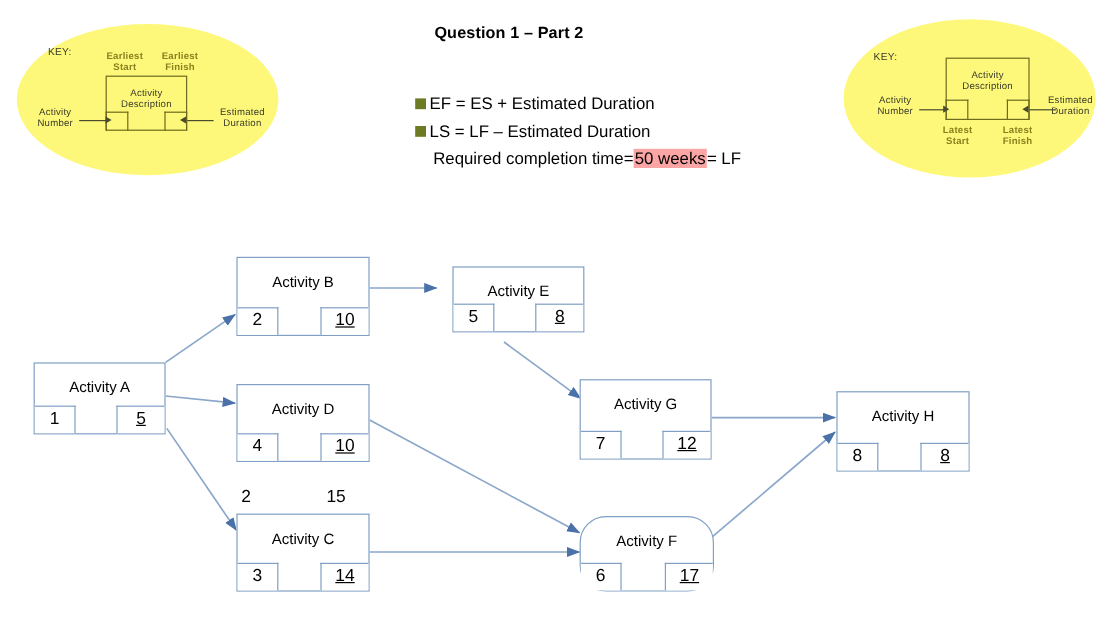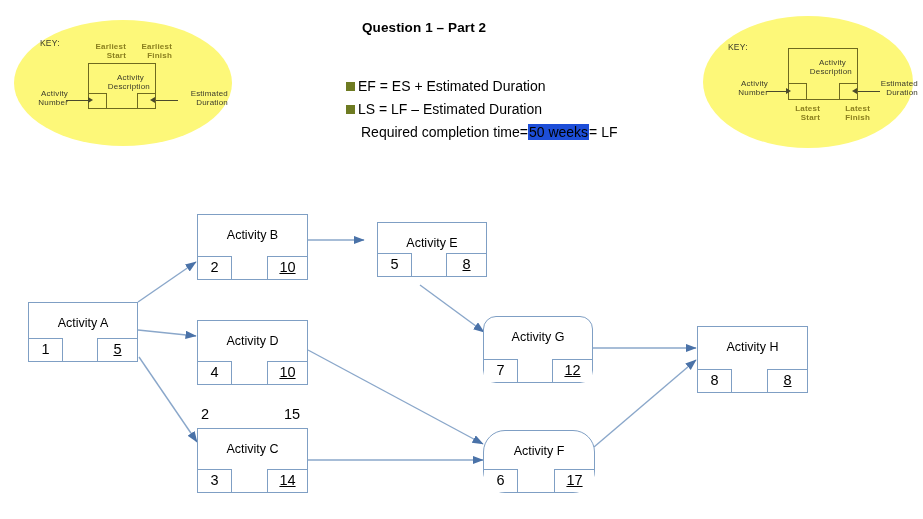--- a/index.html
+++ b/index.html
@@ -25,21 +25,21 @@
   #key-right { left: 703px; top: 16px;  width: 210px; height: 132px; }
 
   .key-word {
     position: absolute;
     font-size: 8px;
     color: #3b3b2a;
     letter-spacing: .2px;
   }
   .key-word.olive { color: #8a7f1e; font-weight: bold; }
   .key-word.dark  { color: #3b3b2a; }
-  .key-word.c { text-align: right; line-height: 1.15; }
+  .key-word.c { text-align: center; line-height: 1.15; }
 
   .key-actbox {
     position: absolute;
     border: 1px solid #6e6a1f;
     background: transparent;
   }
   .key-cell {
     position: absolute;
     border: 1px solid #6e6a1f;
     border-bottom: none;
@@ -84,21 +84,21 @@
     margin-right: 3px;
     flex: 0 0 auto;
   }
   #req-line {
     position: absolute;
     left: 361px; top: 124px;
     font-size: 14px;
     white-space: nowrap;
   }
   .hl-green {
-    background: #1d4ed8;
+    background: #fca5a5;
     padding: 0 1px;
   }
 
   
   #diagram {
     position: absolute;
     left: 0; top: 0;
     width: 923px; height: 519px;
     pointer-events: none;
   }
@@ -239,34 +239,34 @@
   <div class="node-cell cell-left">5</div>
   <div class="node-cell cell-right">8</div>
 </div>
 
 <div class="node" style="left:197px; top:320px; width:111px; height:65px;">
   <div class="node-title">Activity D</div>
   <div class="node-cell cell-left">4</div>
   <div class="node-cell cell-right">10</div>
 </div>
 
-<div class="node" style="left:483px; top:316px; width:110px; height:67px;border-radius:13px;">
+<div class="node" style="left:483px; top:316px; width:110px; height:67px;">
   <div class="node-title">Activity G</div>
   <div class="node-cell cell-left">7</div>
   <div class="node-cell cell-right">12</div>
 </div>
 
 <div class="node" style="left:697px; top:326px; width:111px; height:67px;">
   <div class="node-title">Activity H</div>
   <div class="node-cell cell-left">8</div>
   <div class="node-cell cell-right">8</div>
 </div>
 
 <div class="top-label" style="left:201px; top:406px;">2</div>
-<div class="top-label" style="left:284px; top:406px;text-align:center;">15</div>
+<div class="top-label" style="left:272px; top:406px;text-align:center;">15</div>
 
 <div class="node" style="left:197px; top:428px; width:111px; height:65px;">
   <div class="node-title">Activity C</div>
   <div class="node-cell cell-left">3</div>
   <div class="node-cell cell-right">14</div>
 </div>
 
 <div class="node" style="left:483px; top:430px; width:112px; height:63px;border-radius:22px;">
   <div class="node-title">Activity F</div>
   <div class="node-cell cell-left">6</div>

